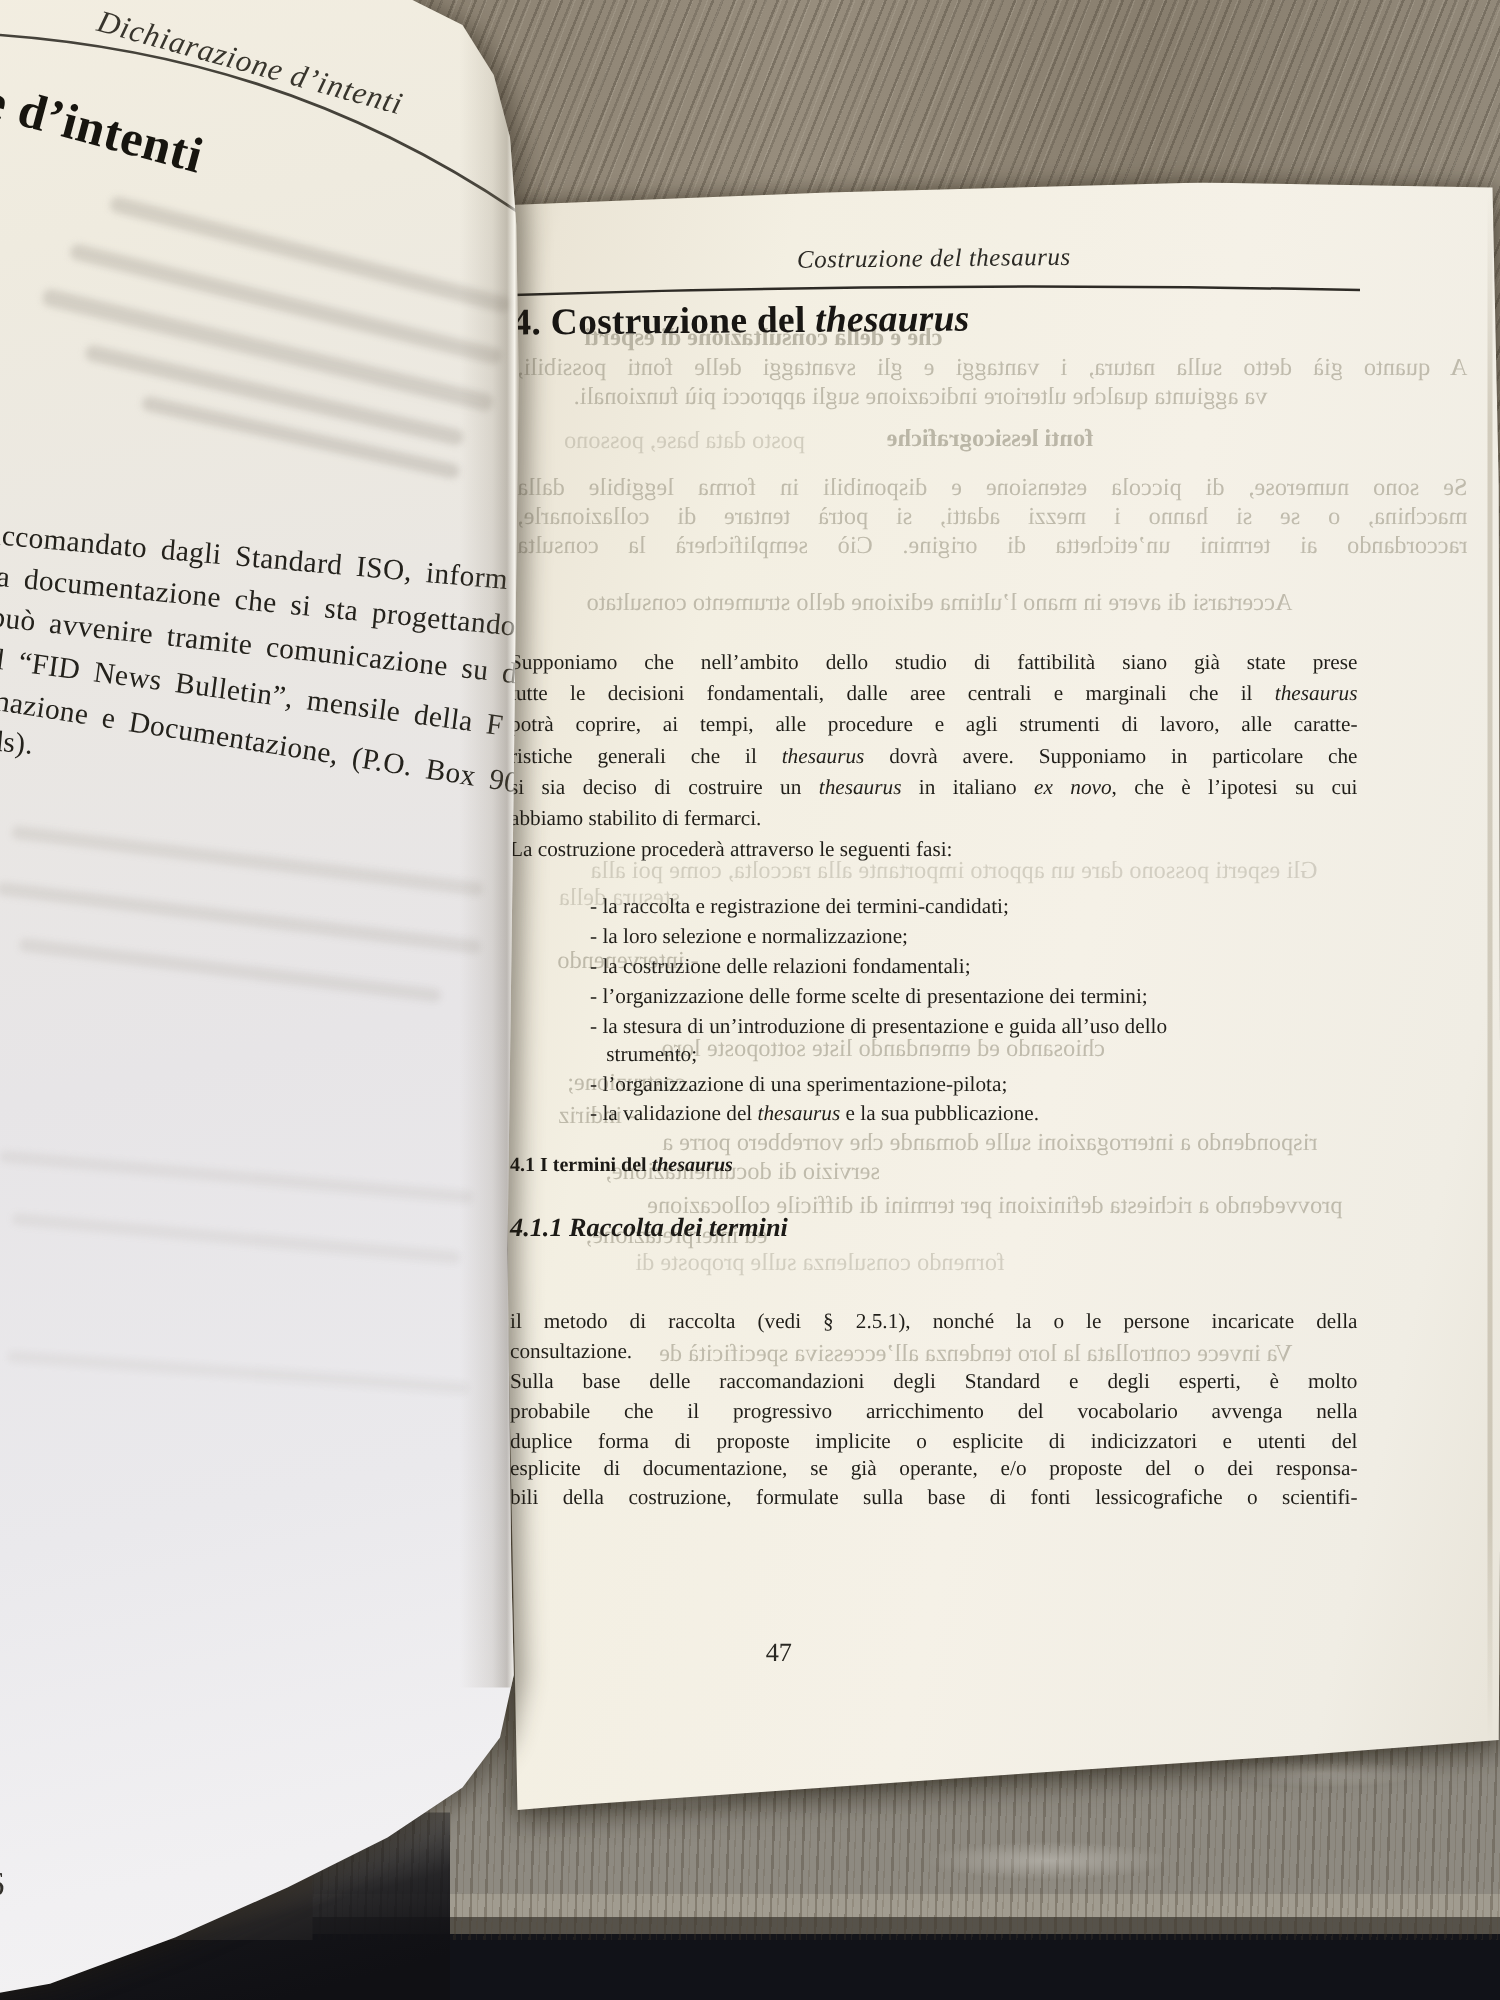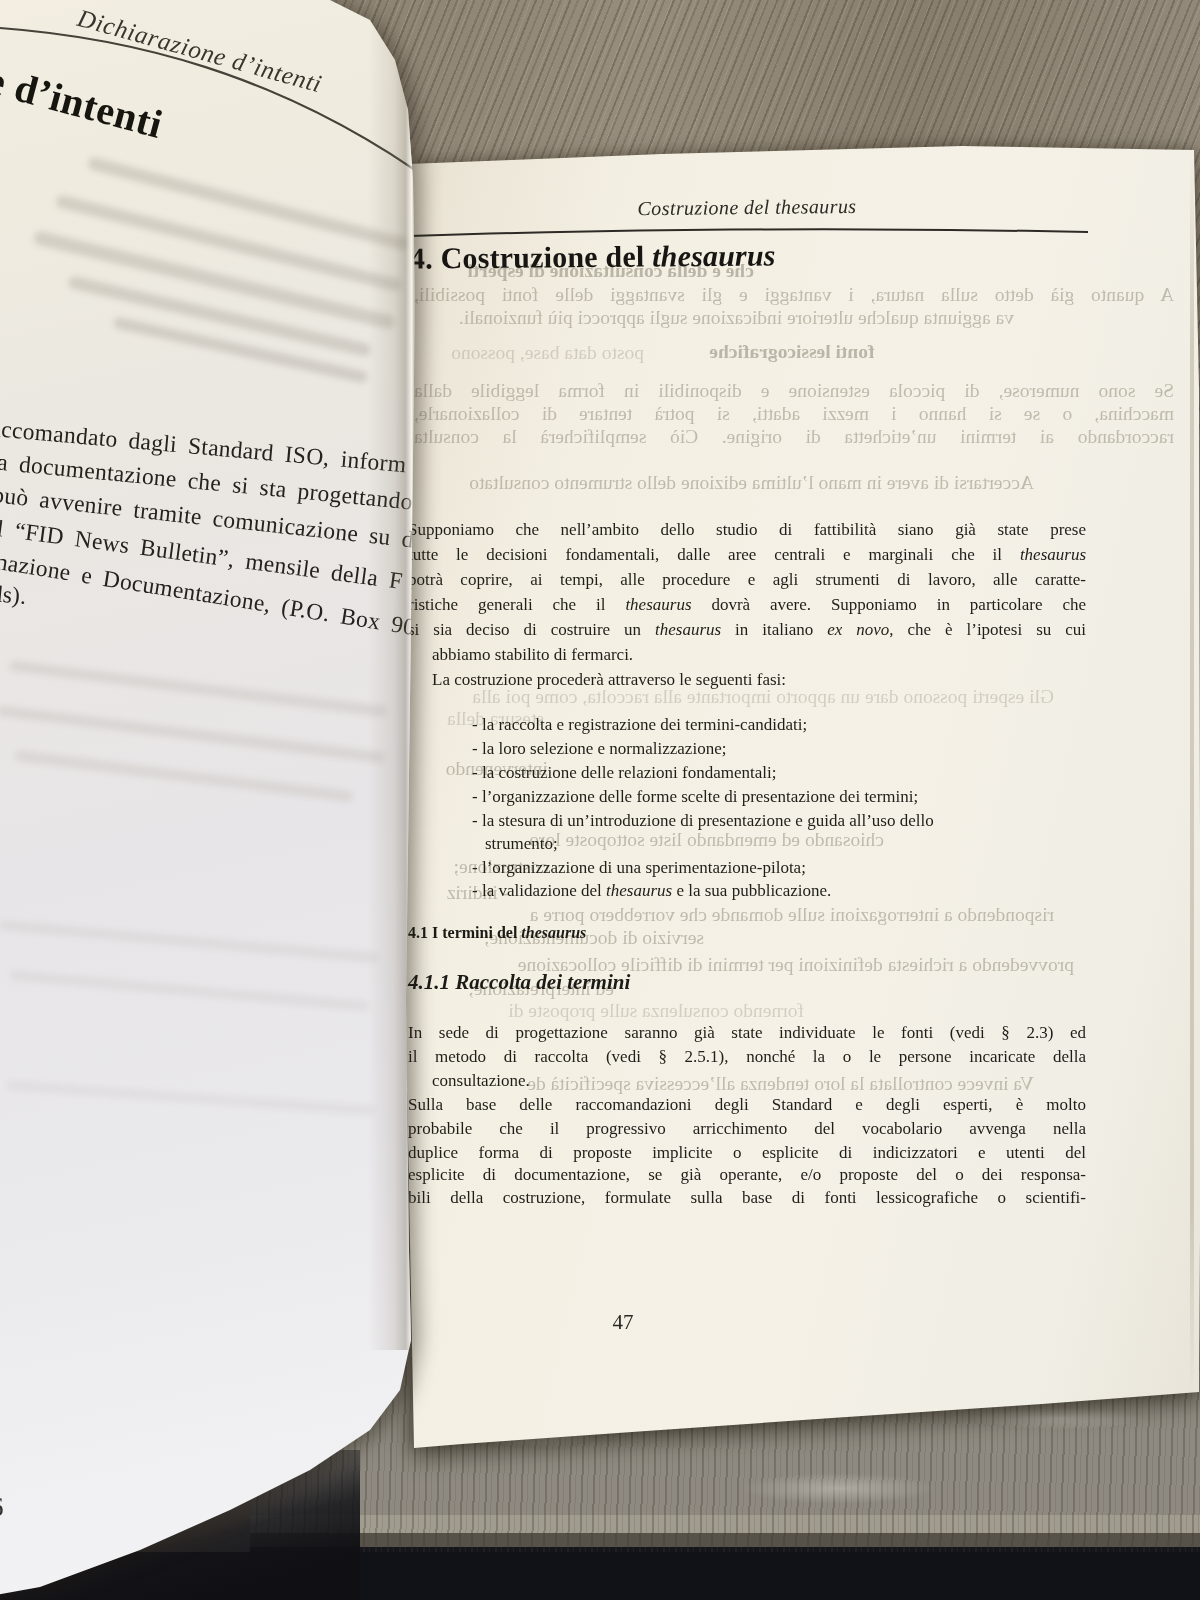--- a/index.html
+++ b/index.html
@@ -32,21 +32,21 @@
   .rp-edge{position:absolute;right:8px;top:16px;width:4px;height:1240px;
     background:linear-gradient(rgba(150,138,112,.0), rgba(150,138,112,.35) 15%, rgba(150,138,112,.35) 85%, rgba(150,138,112,0));}
   .rp-runhead{position:absolute;left:0;top:58px;width:690px;text-align:center;font-style:italic;
     font-size:20px;color:#2c2a25;letter-spacing:.4px;transform:rotate(-.6deg);}
   .rp-rule{position:absolute;left:6px;top:86px;}
   .rp-chapter{position:absolute;left:8px;top:102px;margin:0;font-size:30px;font-weight:bold;
     color:#181613;letter-spacing:.2px;transform:rotate(-.5deg);white-space:nowrap;}
 
   .line{position:absolute;left:6px;width:678px;font-size:17px;line-height:23px;color:#201e19;}
   .ju{text-align:justify;text-align-last:justify;}
-  .nw{white-space:nowrap;padding-left:24px;}
+  .nw{white-space:nowrap;}
   .li{left:70px;width:620px;white-space:nowrap;}
   .li2{left:83px;width:600px;white-space:nowrap;}
   .h41{position:absolute;left:6px;top:786px;font-size:16px;font-weight:bold;color:#1c1a16;white-space:nowrap;}
   .h411{position:absolute;left:6px;top:832px;font-size:21px;font-weight:bold;font-style:italic;color:#1c1a16;white-space:nowrap;}
   .pagenum47{position:absolute;left:186px;top:1172px;width:70px;text-align:center;font-size:21px;color:#2a2823;}
 
   
   .g{position:absolute;transform:scaleX(-1);font-size:19.5px;color:#95907e;opacity:.55;
      filter:blur(.5px);white-space:nowrap;left:12px;width:760px;}
   .gw{white-space:normal;text-align:justify;text-align-last:justify;}
@@ -128,21 +128,20 @@
       <div class="line li" style="top:623px">- la costruzione delle relazioni fondamentali;</div>
       <div class="line li" style="top:647px">- l’organizzazione delle forme scelte di presentazione dei termini;</div>
       <div class="line li" style="top:671px">- la stesura di un’introduzione di presentazione e guida all’uso dello</div>
       <div class="line li2" style="top:694px">strumento;</div>
       <div class="line li" style="top:718px">- l’organizzazione di una sperimentazione-pilota;</div>
       <div class="line li" style="top:741px"><span>- la validazione del </span><i>thesaurus</i><span> e la sua pubblicazione.</span></div>
 
       <div class="h41"><span>4.1 I termini del </span><i>thesaurus</i></div>
       <div class="h411">4.1.1 Raccolta dei termini</div>
 
-      <div class="line ju" style="top:883px">In sede di progettazione saranno già state individuate le fonti (vedi § 2.3) ed</div>
       <div class="line ju" style="top:907px">il metodo di raccolta (vedi § 2.5.1), nonché la o le persone incaricate della</div>
       <div class="line nw" style="top:931px">consultazione.</div>
 
       <div class="line ju" style="top:955px">Sulla base delle raccomandazioni degli Standard e degli esperti, è molto</div>
       <div class="line ju" style="top:979px">probabile che il progressivo arricchimento del vocabolario avvenga nella</div>
       <div class="line ju" style="top:1003px">duplice forma di proposte implicite o esplicite di indicizzatori e utenti del</div>
       <div class="line ju" style="top:1025px">esplicite di documentazione, se già operante, e/o proposte del o dei responsa-</div>
       <div class="line ju" style="top:1048px">bili della costruzione, formulate sulla base di fonti lessicografiche o scientifi-</div>
 
       <div class="pagenum47">47</div>

